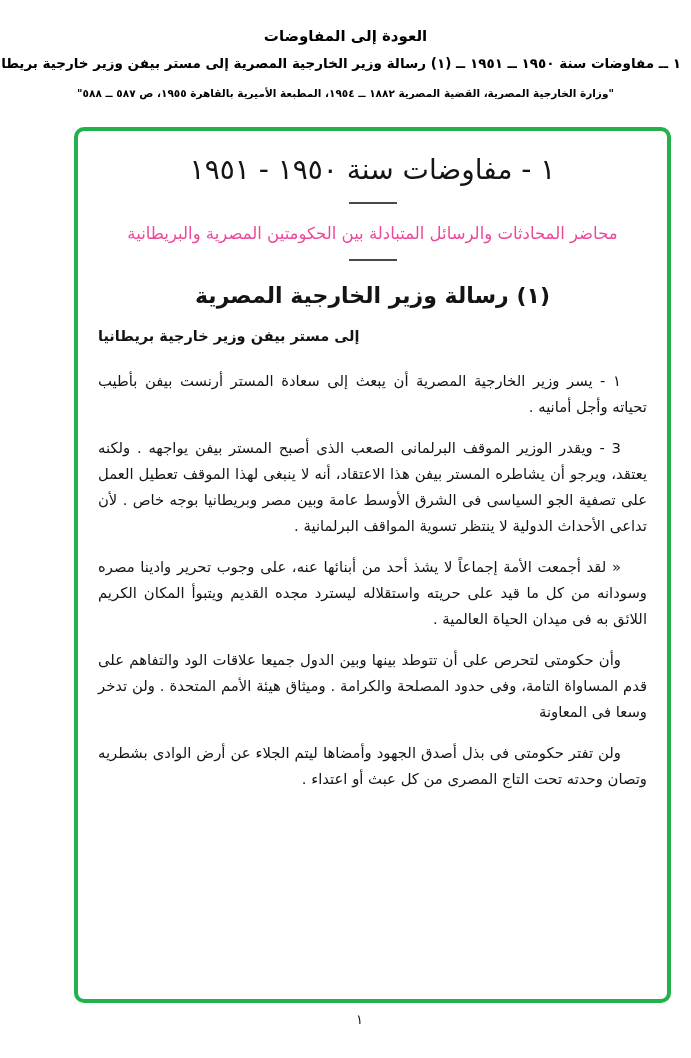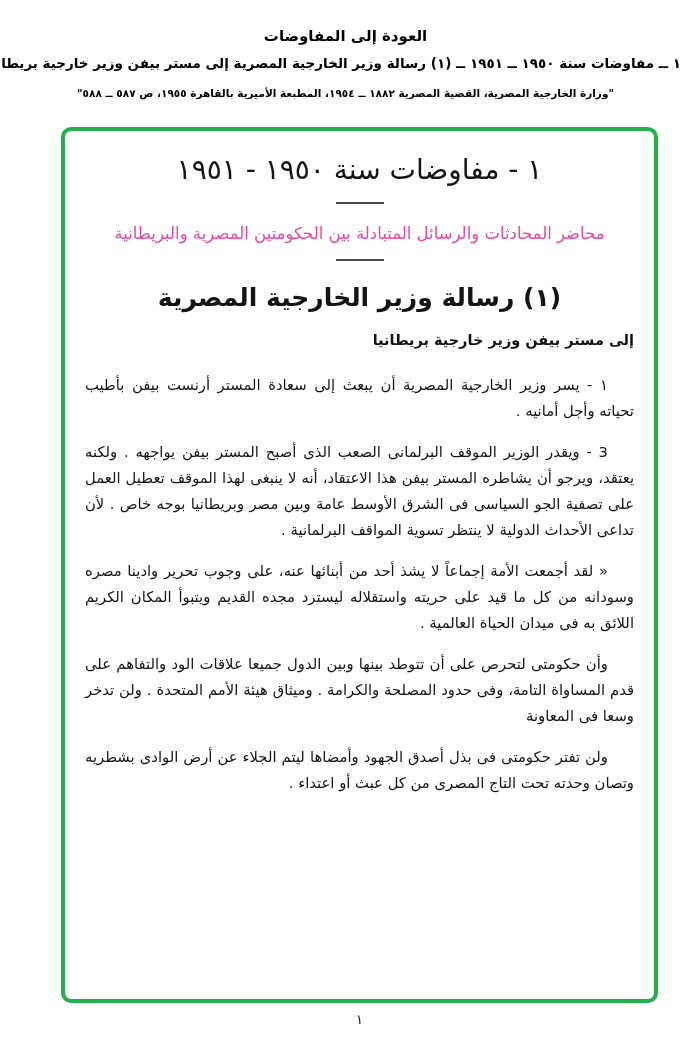--- a/index.html
+++ b/index.html
@@ -47,21 +47,21 @@
     width: 100%;
     text-align: center;
     font-size: 10.5px;
     font-weight: bold;
     color: #000;
   }
 
   
   .doc-frame {
     position: absolute;
-    left: 61px;
+    left: 74px;
     top: 127px;
     width: 597px;
     height: 876px;
     box-sizing: border-box;
     border: 4px solid #22b14c;
     border-radius: 10px;
     background: #ffffff;
     padding: 14px 20px 0 20px;
   }
   .doc-title {
@@ -79,27 +79,27 @@
   }
   .doc-subtitle {
     margin: 20px 0 0 0;
     text-align: center;
     font-size: 16.5px;
     color: #ec4899;
   }
   .doc-heading {
     margin: 22px 0 0 0;
     text-align: center;
-    font-size: 25px;
+    font-size: 22px;
     font-weight: bold;
     color: #141414;
   }
   .doc-subheading {
     margin: 20px 0 0 0;
-    text-align: right;
+    text-align: left;
     font-size: 14.5px;
     font-weight: bold;
     color: #141414;
   }
   .doc-body {
     margin-top: 24px;
   }
   .doc-body p {
     margin: 0 0 15px 0;
     font-size: 14.8px;

